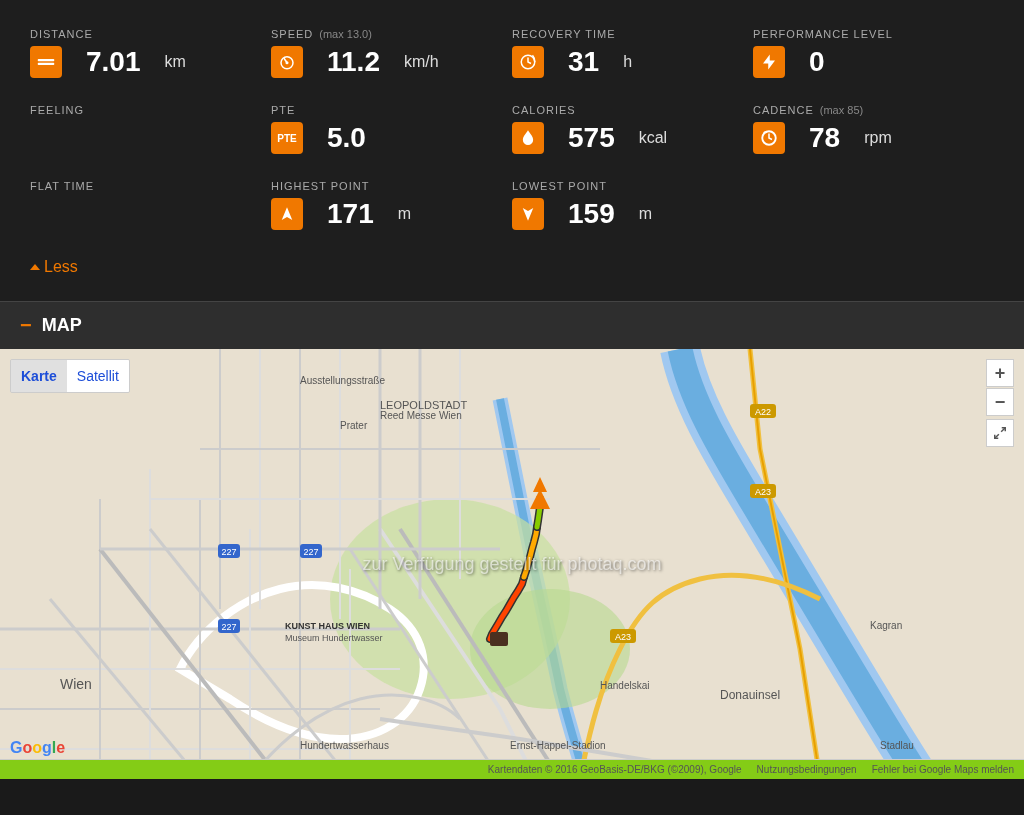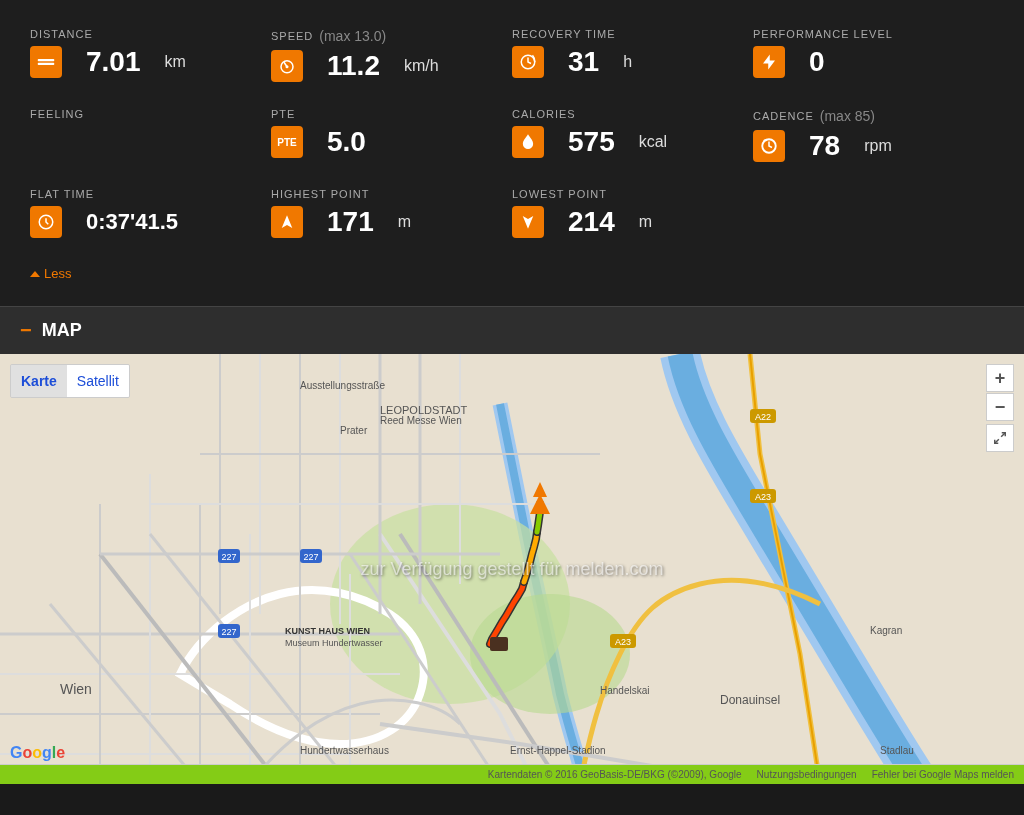--- a/index.html
+++ b/index.html
@@ -32,21 +32,21 @@
       letter-spacing: 1px;
       text-transform: uppercase;
       margin-bottom: 6px;
       display: flex;
       align-items: center;
       gap: 6px;
     }
 
     .stat-label .max-note {
       color: #888;
-      font-size: 14px;
+      font-size: 11px;
       text-transform: none;
       letter-spacing: 0;
     }
 
     .stat-value {
       display: flex;
       align-items: center;
       gap: 24px;
       font-size: 28px;
       font-weight: bold;
@@ -67,21 +67,21 @@
       display: flex;
       align-items: center;
       justify-content: center;
       flex-shrink: 0;
       font-size: 16px;
       color: #fff;
     }
 
     .less-link {
       color: #f07800;
-      font-size: 13px;
+      font-size: 16px;
       text-decoration: none;
       cursor: pointer;
       display: inline-flex;
       align-items: center;
       gap: 4px;
       margin-top: 10px;
       padding: 5px 0;
     }
 
     .less-link .arrow-up {
@@ -358,29 +358,20 @@
         </div>
         <span>78</span>
         <span class="unit">rpm</span>
       </div>
     </div>
 
     <div class="stat-item">
       <div class="stat-label">
         <span>FLAT TIME</span>
       </div>
-      <div class="stat-value">
-        <div class="icon-badge">
-          <svg width="18" height="18" viewBox="0 0 24 24" fill="none" stroke="white" stroke-width="2">
-              <circle cx="12" cy="12" r="9"></circle>
-              <path d="M12 7 v5 l3 3" stroke="white" stroke-width="2"></path>
-            </svg>
-        </div>
-        <span style="font-size:22px;">0:37'41.5</span>
-      </div>
     </div>
 
     <div class="stat-item">
       <div class="stat-label">
         <span>HIGHEST POINT</span>
       </div>
       <div class="stat-value">
         <div class="icon-badge">
           <svg width="18" height="18" viewBox="0 0 24 24" fill="white">
               <polygon points="12,3 19,20 12,16 5,20"></polygon>
@@ -394,21 +385,21 @@
     <div class="stat-item">
       <div class="stat-label">
         <span>LOWEST POINT</span>
       </div>
       <div class="stat-value">
         <div class="icon-badge">
           <svg width="18" height="18" viewBox="0 0 24 24" fill="white">
               <polygon points="12,21 19,4 12,8 5,4"></polygon>
             </svg>
         </div>
-        <span>214</span>
+        <span>159</span>
         <span class="unit">m</span>
       </div>
     </div>
 
     <div class="stat-item"></div>
 
   </div>
 
   <div style="padding: 5px 0 10px 0;">
     <a class="less-link">
@@ -540,21 +531,21 @@
       <div class="map-fullscreen">
         <svg width="14" height="14" viewBox="0 0 24 24" fill="none" stroke="#555" stroke-width="2.5">
           <polyline points="15 3 21 3 21 9"></polyline>
             <polyline points="9 21 3 21 3 15"></polyline>
           <line x1="21" y1="3" x2="14" y2="10"></line>
             <line x1="3" y1="21" x2="10" y2="14"></line>
         </svg>
       </div>
     </div>
 
-    <div class="watermark">zur Verfügung gestellt für melden.com</div>
+    <div class="watermark">zur Verfügung gestellt für photaq.com</div>
 
     <div class="google-logo">
       <span>G</span><span>o</span><span>o</span><span>g</span><span>l</span><span>e</span>
     </div>
 
     <div class="map-footer">
       <span>Kartendaten © 2016 GeoBasis-DE/BKG (©2009), Google</span>
       <a style="color:#555;cursor:pointer;">Nutzungsbedingungen</a>
       <a style="color:#555;cursor:pointer;">Fehler bei Google Maps melden</a>
     </div>

